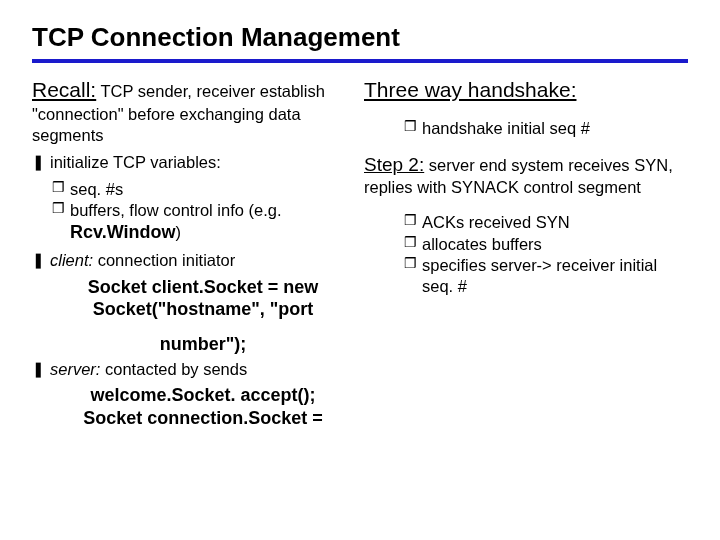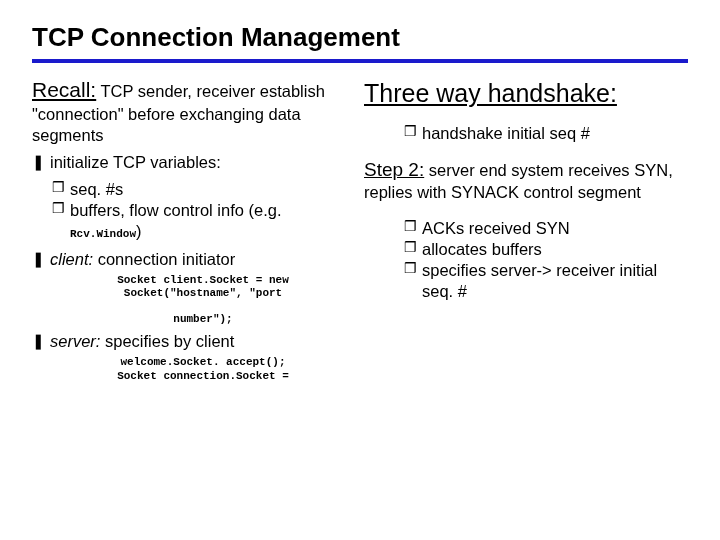--- a/index.html
+++ b/index.html
@@ -33,29 +33,29 @@
     gap: 8px;
   }
   .col {
     flex: 1 1 0;
     font-size: 16.5px;
     line-height: 1.28;
   }
   .u { text-decoration: underline; }
   .it { font-style: italic; }
   .mono {
-    font-family: Liberation Mono, monospace;
+    font-family: Liberation Sans, sans-serif;
     font-weight: bold;
-    font-size: 11px;
+    font-size: 18px;
   }
   .head {
     font-size: 21px;
     margin-bottom: 4px;
   }
-  .head-big { font-size: 25px; }
+  .head-big { font-size: 21px; }
   .step-lead { font-size: 19px; }
 
   .blk { margin-bottom: 6px; }
   .lvl1 { margin-left: 0px; display:flex; }
   .lvl2 { margin-left: 20px; display:flex; }
   .lvl2b { margin-left: 40px; display:flex; }
 
   .zbul, .ybul {
     font-family: "Segoe UI Symbol","Arial Unicode MS", Arial, sans-serif;
     display: inline-block;
@@ -113,21 +113,21 @@
       <div class="codeblk">
         <span class="mono">Socket client.Socket = new</span>
         <span class="mono">Socket("hostname", "port</span>
         <div class="gap12"></div>
         <span class="mono">number");</span>
       </div>
 
       <div class="lvl1">
         <span class="zbul">❚</span>
         <span>
-          <span class="it">server:</span><span> specifies by client</span>
+          <span class="it">server:</span><span> contacted by sends</span>
         </span>
       </div>
       <div class="codeblk">
         <span class="mono">welcome.Socket. accept();</span>
         <span class="mono">Socket connection.Socket =</span>
       </div>
     </div>
 
     <div class="col">
       <div class="u head head-big blk">Three way handshake:</div>

